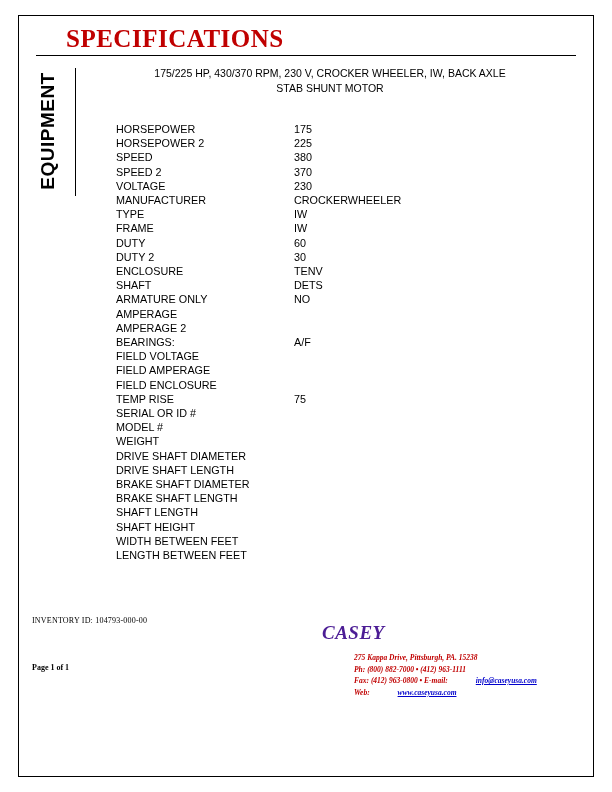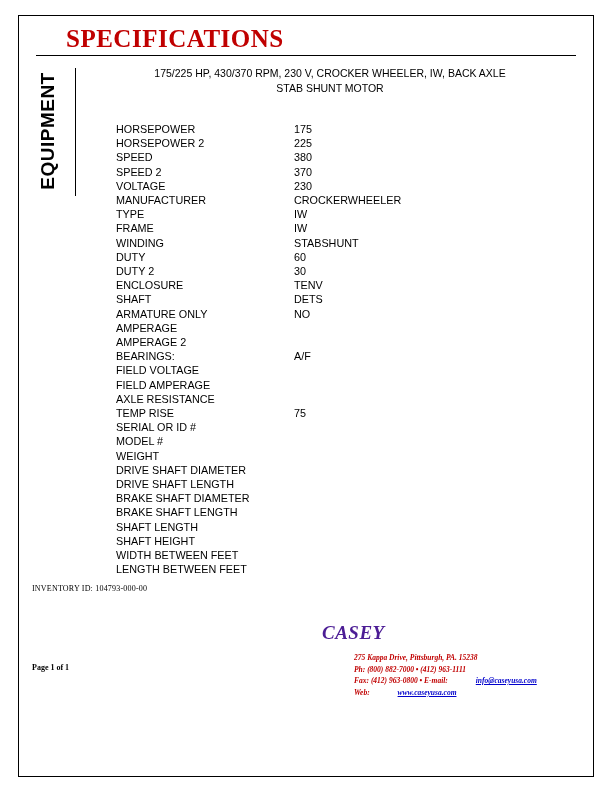--- a/index.html
+++ b/index.html
@@ -89,21 +89,21 @@
     color: #000000;
     vertical-align: top;
     white-space: nowrap;
   }
   .spec-label { width: 178px; }
   .spec-value { width: 222px; }
 
   .inventory-id {
     position: absolute;
     left: 32px;
-    top: 584px;
+    top: 616px;
     font-family: "Liberation Serif", serif;
     font-size: 8px;
     color: #000000;
     letter-spacing: 0.2px;
   }
   .page-number {
     position: absolute;
     left: 32px;
     top: 663px;
     font-family: "Liberation Serif", serif;
@@ -184,24 +184,20 @@
         </tr>
         <tr>
           <td class="spec-label">TYPE</td>
           <td class="spec-value">IW</td>
         </tr>
         <tr>
           <td class="spec-label">FRAME</td>
           <td class="spec-value">IW</td>
         </tr>
         <tr>
-          <td class="spec-label">WINDING</td>
-          <td class="spec-value">STABSHUNT</td>
-        </tr>
-        <tr>
           <td class="spec-label">DUTY</td>
           <td class="spec-value">60</td>
         </tr>
         <tr>
           <td class="spec-label">DUTY 2</td>
           <td class="spec-value">30</td>
         </tr>
         <tr>
           <td class="spec-label">ENCLOSURE</td>
           <td class="spec-value">TENV</td>
@@ -228,21 +224,21 @@
         </tr>
         <tr>
           <td class="spec-label">FIELD VOLTAGE</td>
           <td class="spec-value"></td>
         </tr>
         <tr>
           <td class="spec-label">FIELD AMPERAGE</td>
           <td class="spec-value"></td>
         </tr>
         <tr>
-          <td class="spec-label">AXLE RESISTANCE</td>
+          <td class="spec-label">FIELD ENCLOSURE</td>
           <td class="spec-value"></td>
         </tr>
         <tr>
           <td class="spec-label">TEMP RISE</td>
           <td class="spec-value">75</td>
         </tr>
         <tr>
           <td class="spec-label">SERIAL OR ID #</td>
           <td class="spec-value"></td>
         </tr>

